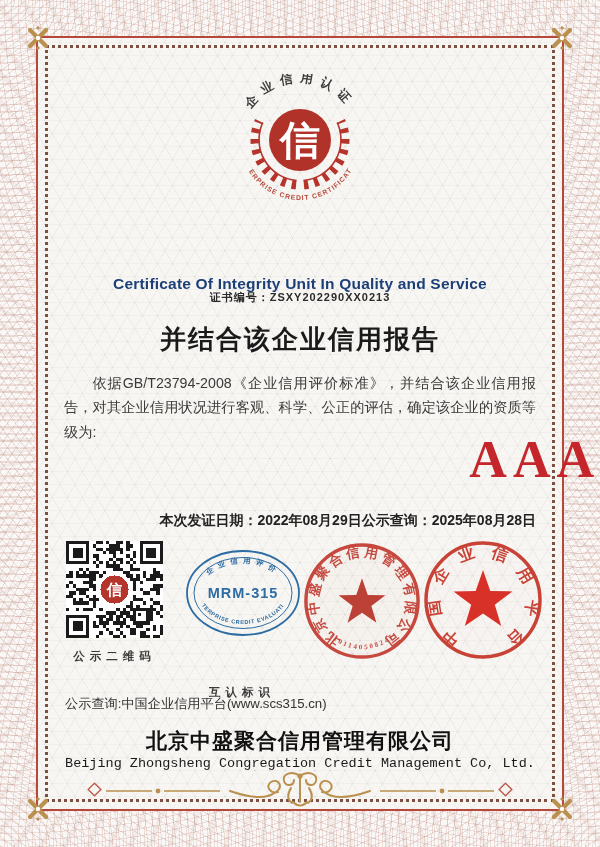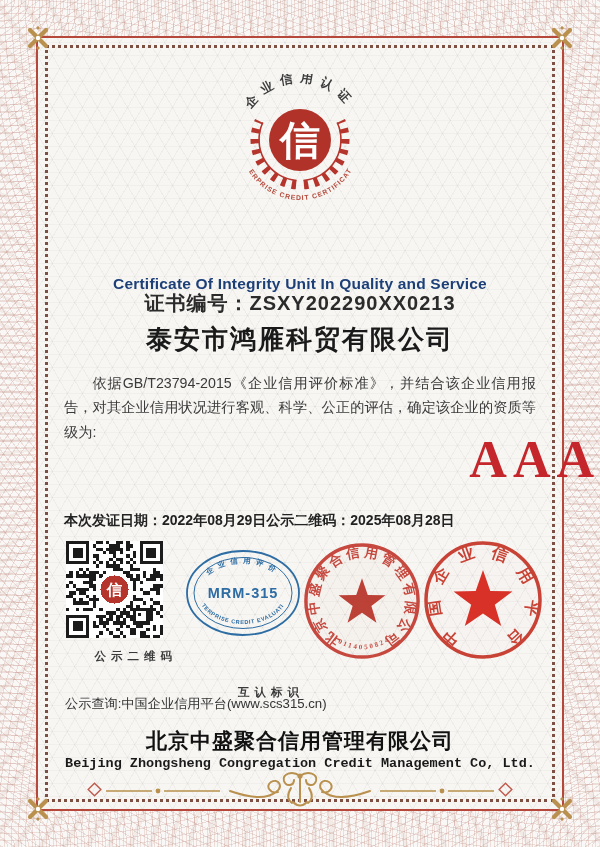--- a/index.html
+++ b/index.html
@@ -21,40 +21,40 @@
   }
   .frame-solid{position:absolute;inset:36px;border:2px solid #b5483a;}
   .frame-dotted{position:absolute;inset:45px;border:3px dotted #7d5044;}
   .corner{position:absolute;width:26px;height:26px;}
   .corner.tl{left:25px;top:25px;} .corner.tr{right:25px;top:25px;}
   .corner.bl{left:25px;bottom:25px;} .corner.br{right:25px;bottom:25px;}
   .abs{position:absolute;}
   .ctr{left:0;right:0;text-align:center;}
   .title-zh{top:204px;font-size:33px;font-weight:bold;color:#1d3f78;letter-spacing:7px;}
   .title-en{top:247px;font-size:15.5px;font-weight:bold;color:#1d3f78;letter-spacing:.2px;margin-top:28px;}
-  .cert-no{top:290px;font-size:20px;font-weight:bold;color:#2b2b2b;letter-spacing:1px;}
+  .cert-no{top:290px;font-size:11px;font-weight:bold;color:#2b2b2b;letter-spacing:1px;}
   .company{top:322px;font-size:26px;font-weight:bold;color:#1a1a1a;letter-spacing:2px;}
   .body-text{top:371px;left:64px;width:472px;font-size:14.2px;line-height:1.72;color:#3a3a3a;
     text-align:justify;text-indent:2em;}
   .grade{top:430px;font-size:52px;font-weight:bold;color:#c5262c;
     font-family:"Liberation Serif",serif;letter-spacing:6px;text-align:right;}
-  .dates{top:512px;left:64px;right:64px;display:flex;justify-content:flex-start;
+  .dates{top:512px;left:64px;right:64px;display:flex;justify-content:flex-end;
     font-size:14px;font-weight:600;color:#222;}
   .qr-box{left:66px;top:541px;width:97px;height:97px;background:#fff;padding:0;}
   .qr-box svg{width:97px;height:97px;display:block;}
-  .seal-label{font-size:11.5px;font-weight:bold;color:#3a3a3a;letter-spacing:5px;text-align:right;}
+  .seal-label{font-size:11.5px;font-weight:bold;color:#3a3a3a;letter-spacing:5px;text-align:center;}
   .lbl-qr{left:52px;width:125px;top:649px;}
   .lbl-mrm{left:180px;width:124px;top:649px;margin-top:36px;}
   .mrm{left:181px;top:546px;width:124px;height:94px;}
   .stamp1{left:301px;top:540px;width:122px;height:122px;opacity:.92;}
   .stamp2{left:421px;top:538px;width:124px;height:124px;opacity:.95;}
   .query-line{top:679px;left:65px;font-size:13.2px;color:#333;margin-top:16px;}
   .note-line{top:701px;left:65px;font-size:13.2px;color:#333;}
   .footer-zh{top:727px;font-size:21px;font-weight:bold;color:#111;letter-spacing:1px;}
-  .footer-en{top:756px;font-size:13.5px;font-weight:bold;color:#1a1a1a;
+  .footer-en{top:756px;font-size:13.5px;font-weight:normal;color:#1a1a1a;
     font-family:"Liberation Mono",monospace;text-align:center;}
   .flourish{left:80px;top:770px;width:440px;height:42px;}
   svg text{font-family:"Liberation Sans",sans-serif;}
   .serifnum{font-family:"Liberation Serif",serif;}
 </style>
 </head>
 <body>
 
 <div class="cert">
   <div class="inner-bg"></div>
@@ -122,27 +122,27 @@
         <textPath href="#ep-top" startOffset="50%" text-anchor="middle">企业信用认证</textPath>
       </text>
       <text font-size="6.8" font-weight="bold" fill="#b5483a" letter-spacing="1">
         <textPath href="#ep-bot" startOffset="50%" text-anchor="middle">ENTERPRISE CREDIT CERTIFICATION</textPath>
       </text>
     </svg>
   </div>
 
   <div class="abs ctr title-en">Certificate Of Integrity Unit In Quality and Service</div>
   <div class="abs ctr cert-no">证书编号：ZSXY202290XX0213</div>
-  <div class="abs ctr company">泰安市鸿雁科贸有限公司</div>
-  <div class="abs body-text">依据GB/T23794-2015《企业信用评价标准》，并结合该企业信用报告，对其企业信用状况进行客观、科学、公正的评估，确定该企业的资质等级为:</div>
+  <div class="abs ctr company">并结合该企业信用报告</div>
+  <div class="abs body-text">依据GB/T23794-2008《企业信用评价标准》，并结合该企业信用报告，对其企业信用状况进行客观、科学、公正的评估，确定该企业的资质等级为:</div>
   <div class="abs ctr grade">AAA</div>
 
   <div class="abs dates">
     <span>本次发证日期：2022年08月29日</span>
-    <span>公示二维码：2025年08月28日</span>
+    <span>公示查询：2025年08月28日</span>
   </div>
 
   <div class="abs qr-box">
     <svg id="qr-svg" viewBox="0 0 29 29" shape-rendering="crispEdges">
         <rect x="0" y="0" width="29" height="29" fill="#ffffff"></rect>
         <rect x="9" y="0" width="1" height="1" fill="#1b1b1b"></rect>
         <rect x="10" y="0" width="1" height="1" fill="#1b1b1b"></rect>
         <rect x="12" y="0" width="1" height="1" fill="#1b1b1b"></rect>
         <rect x="15" y="0" width="1" height="1" fill="#1b1b1b"></rect>
         <rect x="16" y="0" width="1" height="1" fill="#1b1b1b"></rect>

